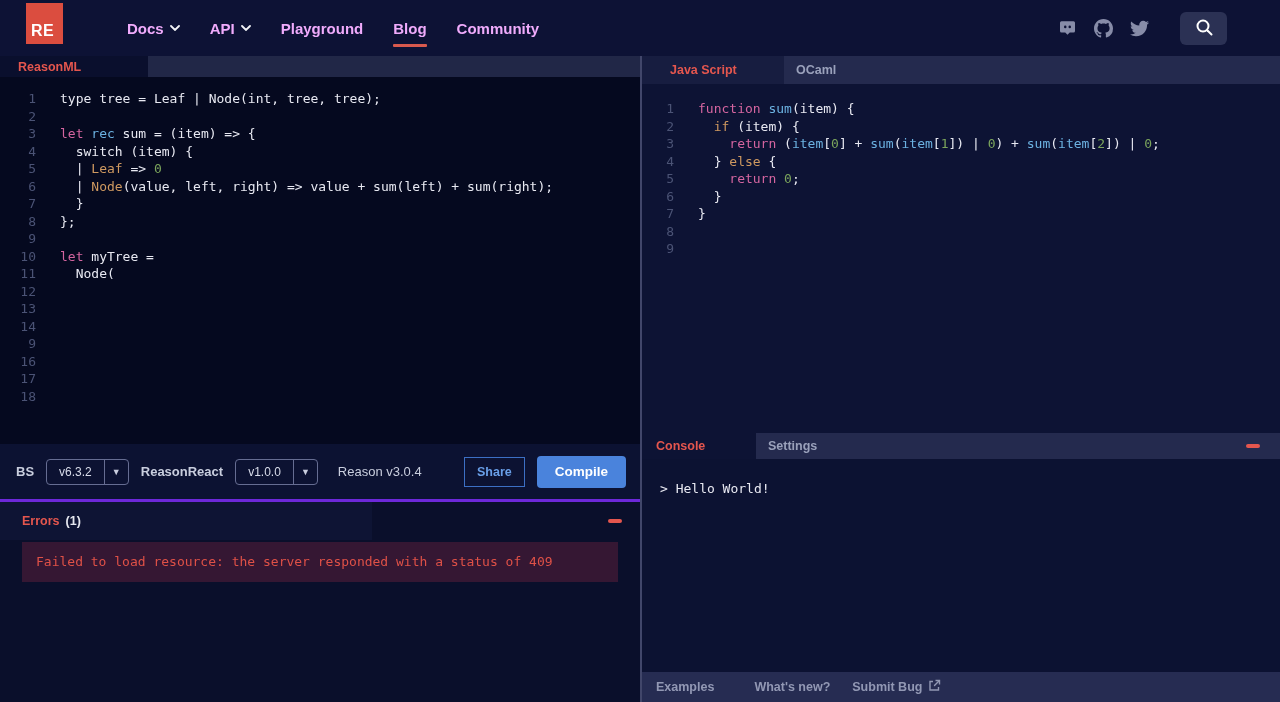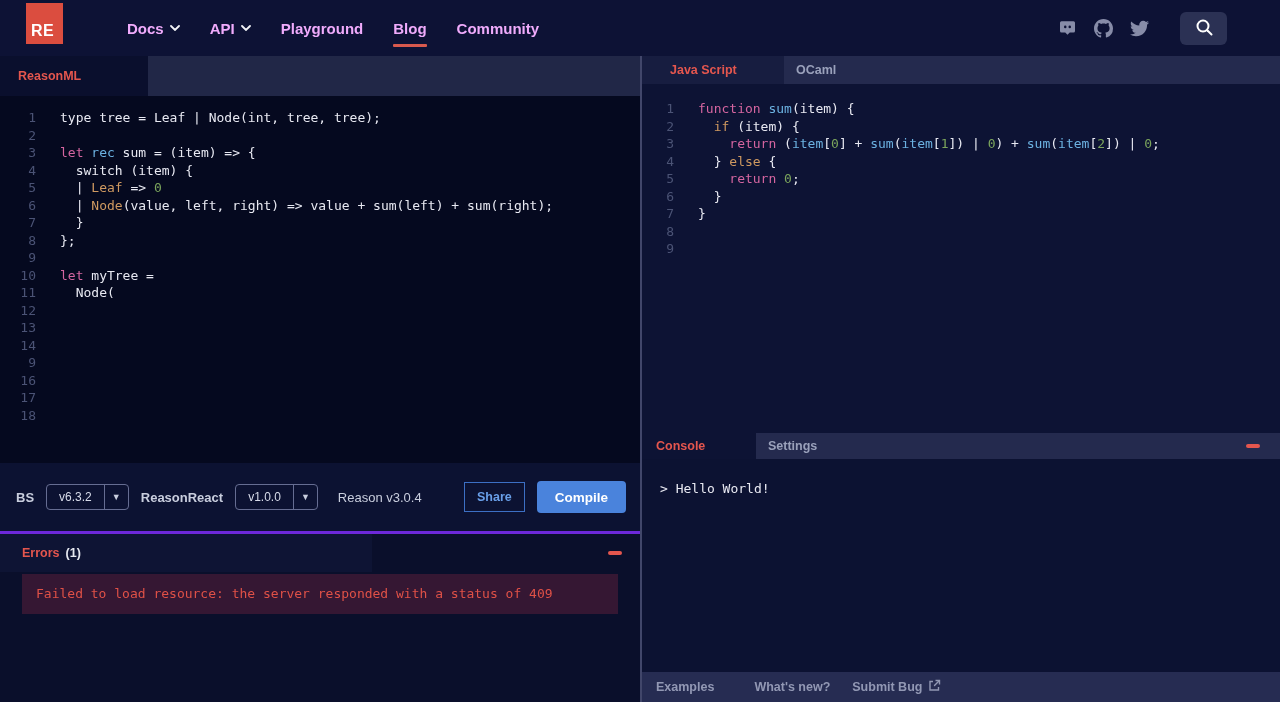--- a/index.html
+++ b/index.html
@@ -22,38 +22,38 @@
   .nav-right { margin-left: auto; display: flex; align-items: center; gap: 17px; padding-right: 53px; }
   .nav-ic { display: flex; align-items: center; cursor: pointer; }
   .search-btn { width: 47px; height: 33px; margin-left: 14px; border: none; border-radius: 6px;
     background: #2b3154; display: flex; align-items: center; justify-content: center; cursor: pointer; }
   
   .main { display: flex; height: 646px; }
   .col-left { width: 640px; display: flex; flex-direction: column; background: #0a0f2b; }
   .divider { width: 2px; background: #41466a; }
   .col-right { flex: 1; display: flex; flex-direction: column; background: #0c1232; }
   
-  .tabbar-left { height: 40px; background: #212747; display: flex; }
+  .tabbar-left { height: 21px; background: #212747; display: flex; }
   .tab-reason { width: 148px; background: #0a0f2d; display: flex; align-items: center;
     padding-left: 18px; color: #e4564e; font-size: 12.5px; font-weight: 700; cursor: pointer; }
   .tabbar-right { height: 28px; background: #242a4e; display: flex; align-items: center; }
   .tab-js { width: 142px; height: 100%; background: #171d40; display: flex; align-items: center;
     padding-left: 28px; color: #e4564e; font-size: 12.5px; font-weight: 700; cursor: pointer; }
   .tab-inactive { padding-left: 12px; color: #9aa1bb; font-size: 12.5px; font-weight: 600; cursor: pointer; }
   
   .editor { display: flex; font-family: "DejaVu Sans Mono", monospace; font-size: 13px; line-height: 17.5px; }
   .editor-left { height: 367px; background: #05091f; padding-top: 13px; }
   .editor-right { height: 349px; background: #0d1334; padding-top: 16px; }
   .gutter { width: 36px; flex-shrink: 0; text-align: right; color: #4b5375; }
   .gutter-r { width: 32px; }
   .code { padding-left: 24px; white-space: pre; color: #e8e9f2; }
   .t-p { color: #e8e9f2; } .t-k { color: #d565a0; } .t-b { color: #6cb2e2; }
   .t-o { color: #cf9960; } .t-g { color: #7ba55c; }
   
-  .toolbar { height: 68px; background: #0c1232; display: flex; align-items: center; gap: 12px; padding: 0 14px 0 16px; }
+  .toolbar { height: 55px; background: #0c1232; display: flex; align-items: center; gap: 12px; padding: 0 14px 0 16px; }
   .tb-label { color: #c9cede; font-size: 13px; font-weight: 600; }
   .select { display: flex; align-items: center; height: 26px; border: 1px solid #666d92; border-radius: 4px;
     color: #d8dcea; font-size: 12px; cursor: pointer; background: transparent; }
   .select .val { padding: 0 12px; }
   .select .arr { width: 24px; align-self: stretch; border-left: 1px solid #666d92;
     display: flex; align-items: center; justify-content: center; font-size: 9px; color: #c9cede; }
   .reason-ver { color: #c9cede; font-size: 13px; margin-left: 8px; }
   .toolbar-right { margin-left: auto; display: flex; align-items: center; gap: 12px; }
   .btn-share { height: 30px; padding: 0 12px; background: transparent; border: 1px solid #3c6fc4;
     border-radius: 0; color: #699fe8; font-size: 12.5px; font-weight: 700; cursor: pointer; font-family: inherit; }

